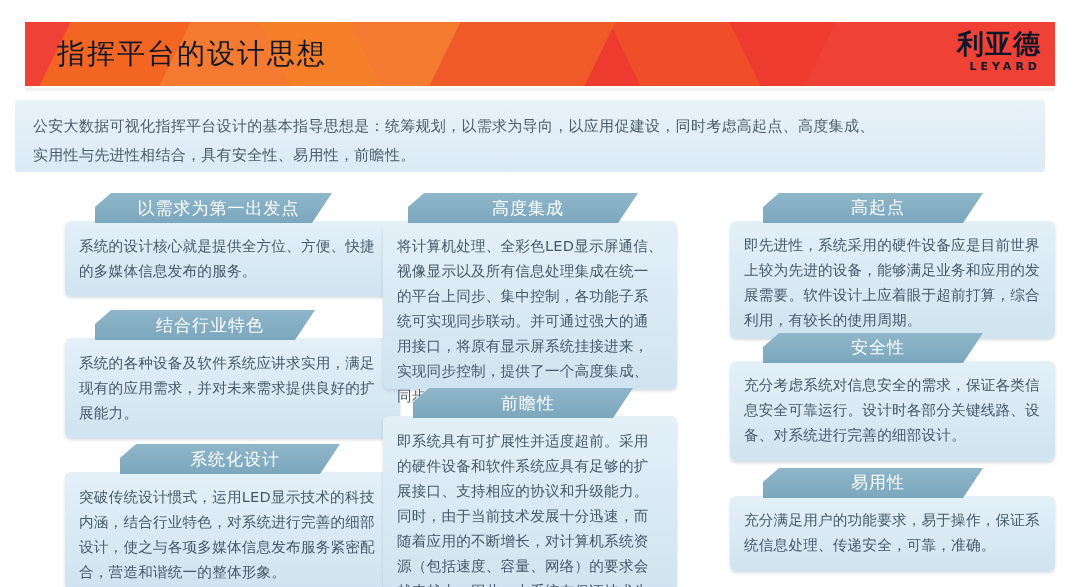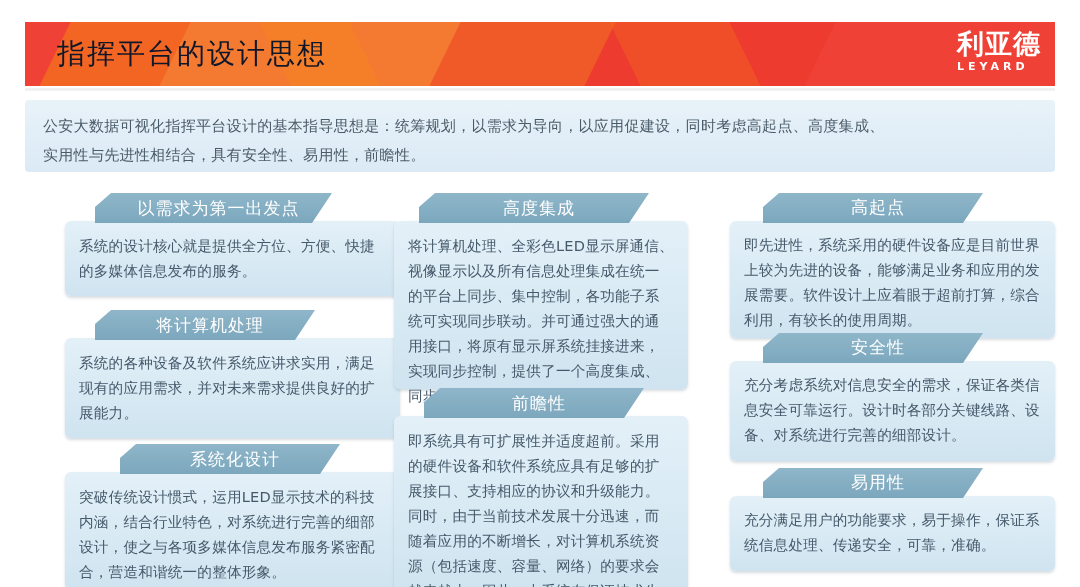--- a/index.html
+++ b/index.html
@@ -49,22 +49,22 @@
     letter-spacing: 2px;
     white-space: nowrap;
     z-index: 5;
   }
 
   .brand-logo {
     position: absolute;
     right: 14px;
     top: 6px;
     z-index: 5;
-    text-align: left;
-    color: #ffffff;
+    text-align: right;
+    color: #0f172a;
   }
   .brand-cn {
     font-size: 27px;
     font-weight: bold;
     letter-spacing: 1px;
     line-height: 32px;
     white-space: nowrap;
   }
   .brand-en {
     font-size: 11px;
@@ -79,21 +79,21 @@
     left: 25px;
     top: 88px;
     width: 1030px;
     height: 3px;
     background: #f1f1f1;
   }
 
   
   .intro-panel {
     position: absolute;
-    left: 25px;
+    left: 15px;
     top: 100px;
     width: 1030px;
     height: 72px;
     background: linear-gradient(180deg, #e8f2f9 0%, #dbeaf5 100%);
     border-radius: 4px;
     box-sizing: border-box;
     padding: 12px 18px 0 18px;
   }
   .intro-text {
     color: #4b5c69;
@@ -132,21 +132,21 @@
     padding: 12px 14px 12px 14px;
     color: #45596a;
     font-size: 14.6px;
     line-height: 25px;
     letter-spacing: .2px;
     z-index: 1;
   }
 
   
   .c1 { left: 25px;  width: 335px; padding-left: 40px; }
-  .c2 { left: 394px; width: 294px; }
+  .c2 { left: 383px; width: 294px; }
   .c3 { left: 730px; width: 325px; font-family: Liberation Serif, serif; }
 
   .card-1 { top: 193px; }
   .card-2 { top: 310px; }
   .card-3 { top: 444px; }
 
   .card-4 { top: 193px; }
   .card-5 { top: 388px; }
 
   .card-6 { top: 193px; }
@@ -197,21 +197,21 @@
   <div class="intro-text">公安大数据可视化指挥平台设计的基本指导思想是：统筹规划，以需求为导向，以应用促建设，同时考虑高起点、高度集成、</div>
   <div class="intro-text">实用性与先进性相结合，具有安全性、易用性，前瞻性。</div>
 </div>
 
 <div class="card c1 card-1">
   <div class="card-ribbon rb-w1">以需求为第一出发点</div>
   <div class="card-body h-1">系统的设计核心就是提供全方位、方便、快捷的多媒体信息发布的服务。</div>
 </div>
 
 <div class="card c1 card-2">
-  <div class="card-ribbon rb-w2">将计算机处理</div>
+  <div class="card-ribbon rb-w2">结合行业特色</div>
   <div class="card-body h-2">系统的各种设备及软件系统应讲求实用，满足现有的应用需求，并对未来需求提供良好的扩展能力。</div>
 </div>
 
 <div class="card c1 card-3">
   <div class="card-ribbon rb-w3">系统化设计</div>
   <div class="card-body h-3">突破传统设计惯式，运用LED显示技术的科技内涵，结合行业特色，对系统进行完善的细部设计，使之与各项多媒体信息发布服务紧密配合，营造和谐统一的整体形象。</div>
 </div>
 
 <div class="card c2 card-4">
   <div class="card-ribbon rb-w4">高度集成</div>

